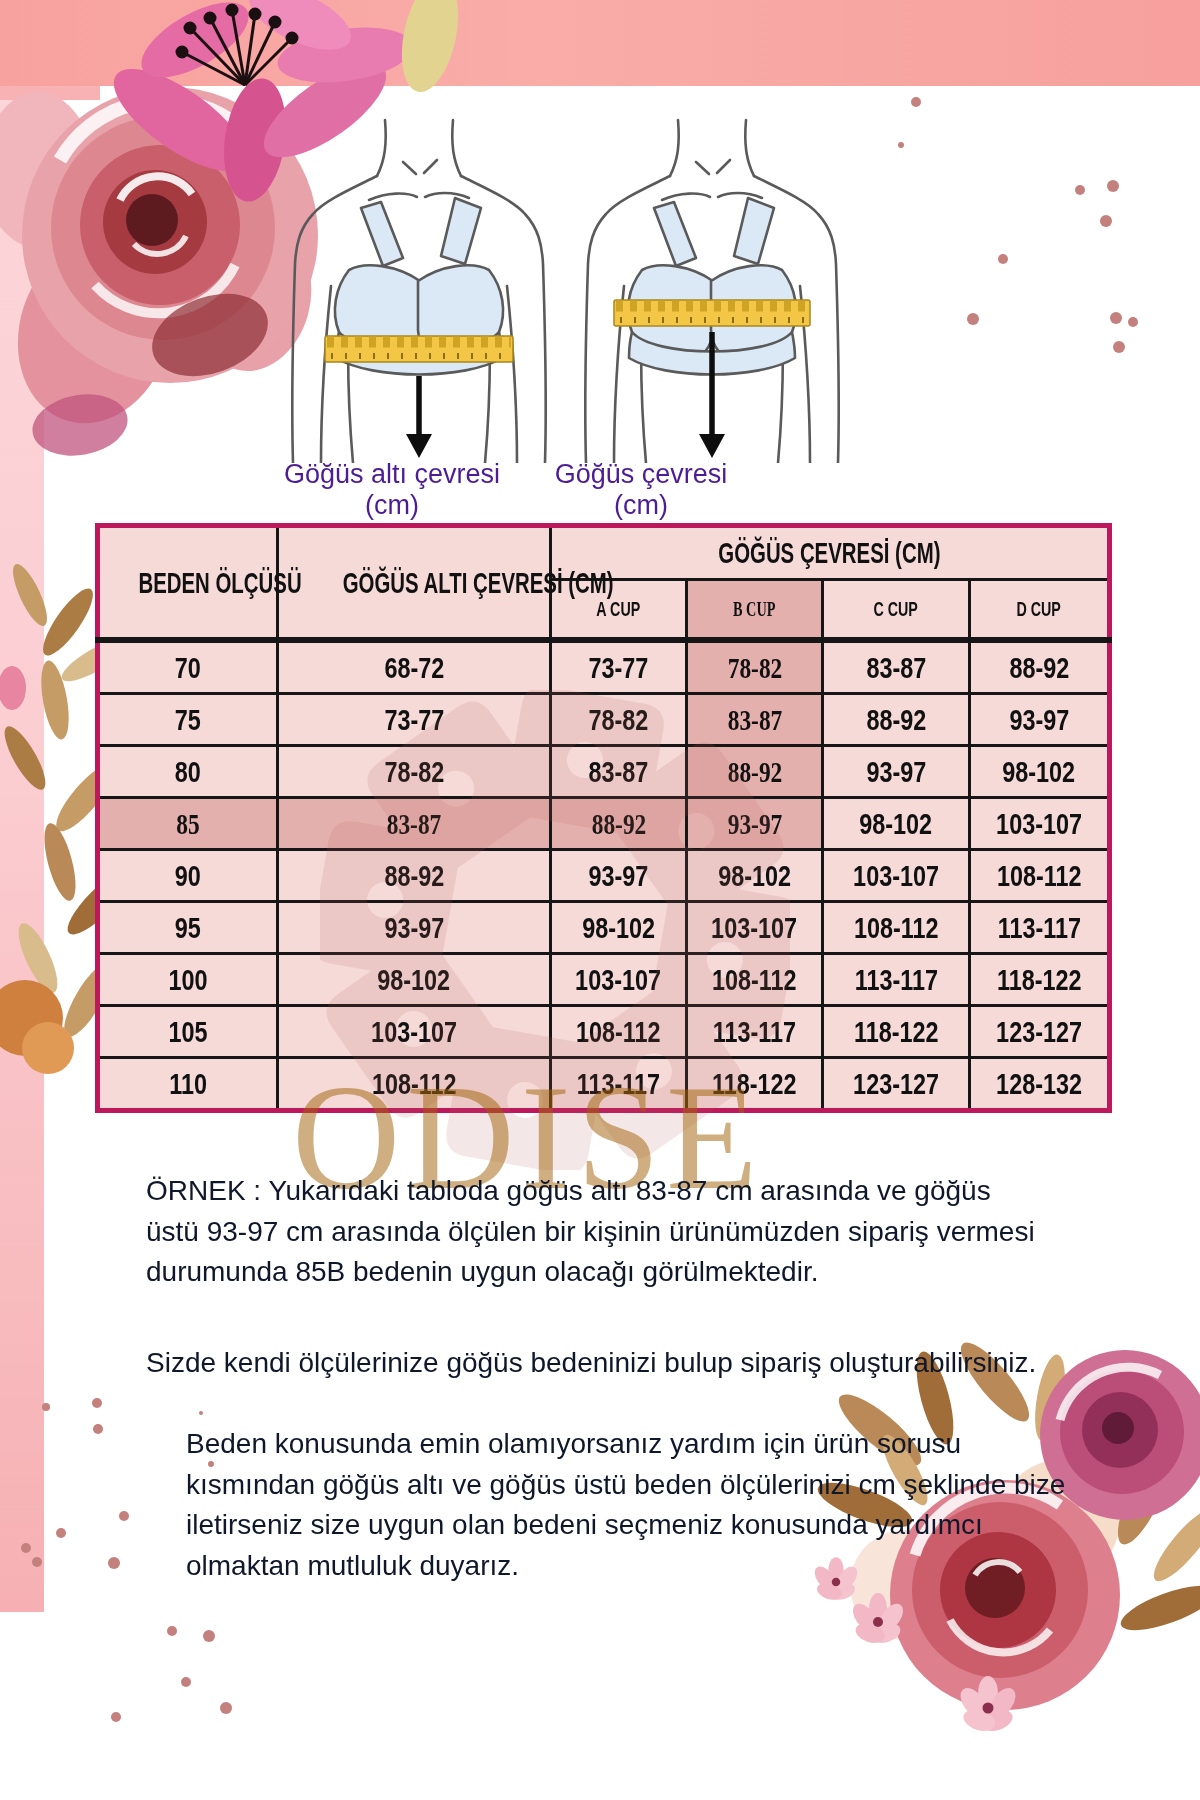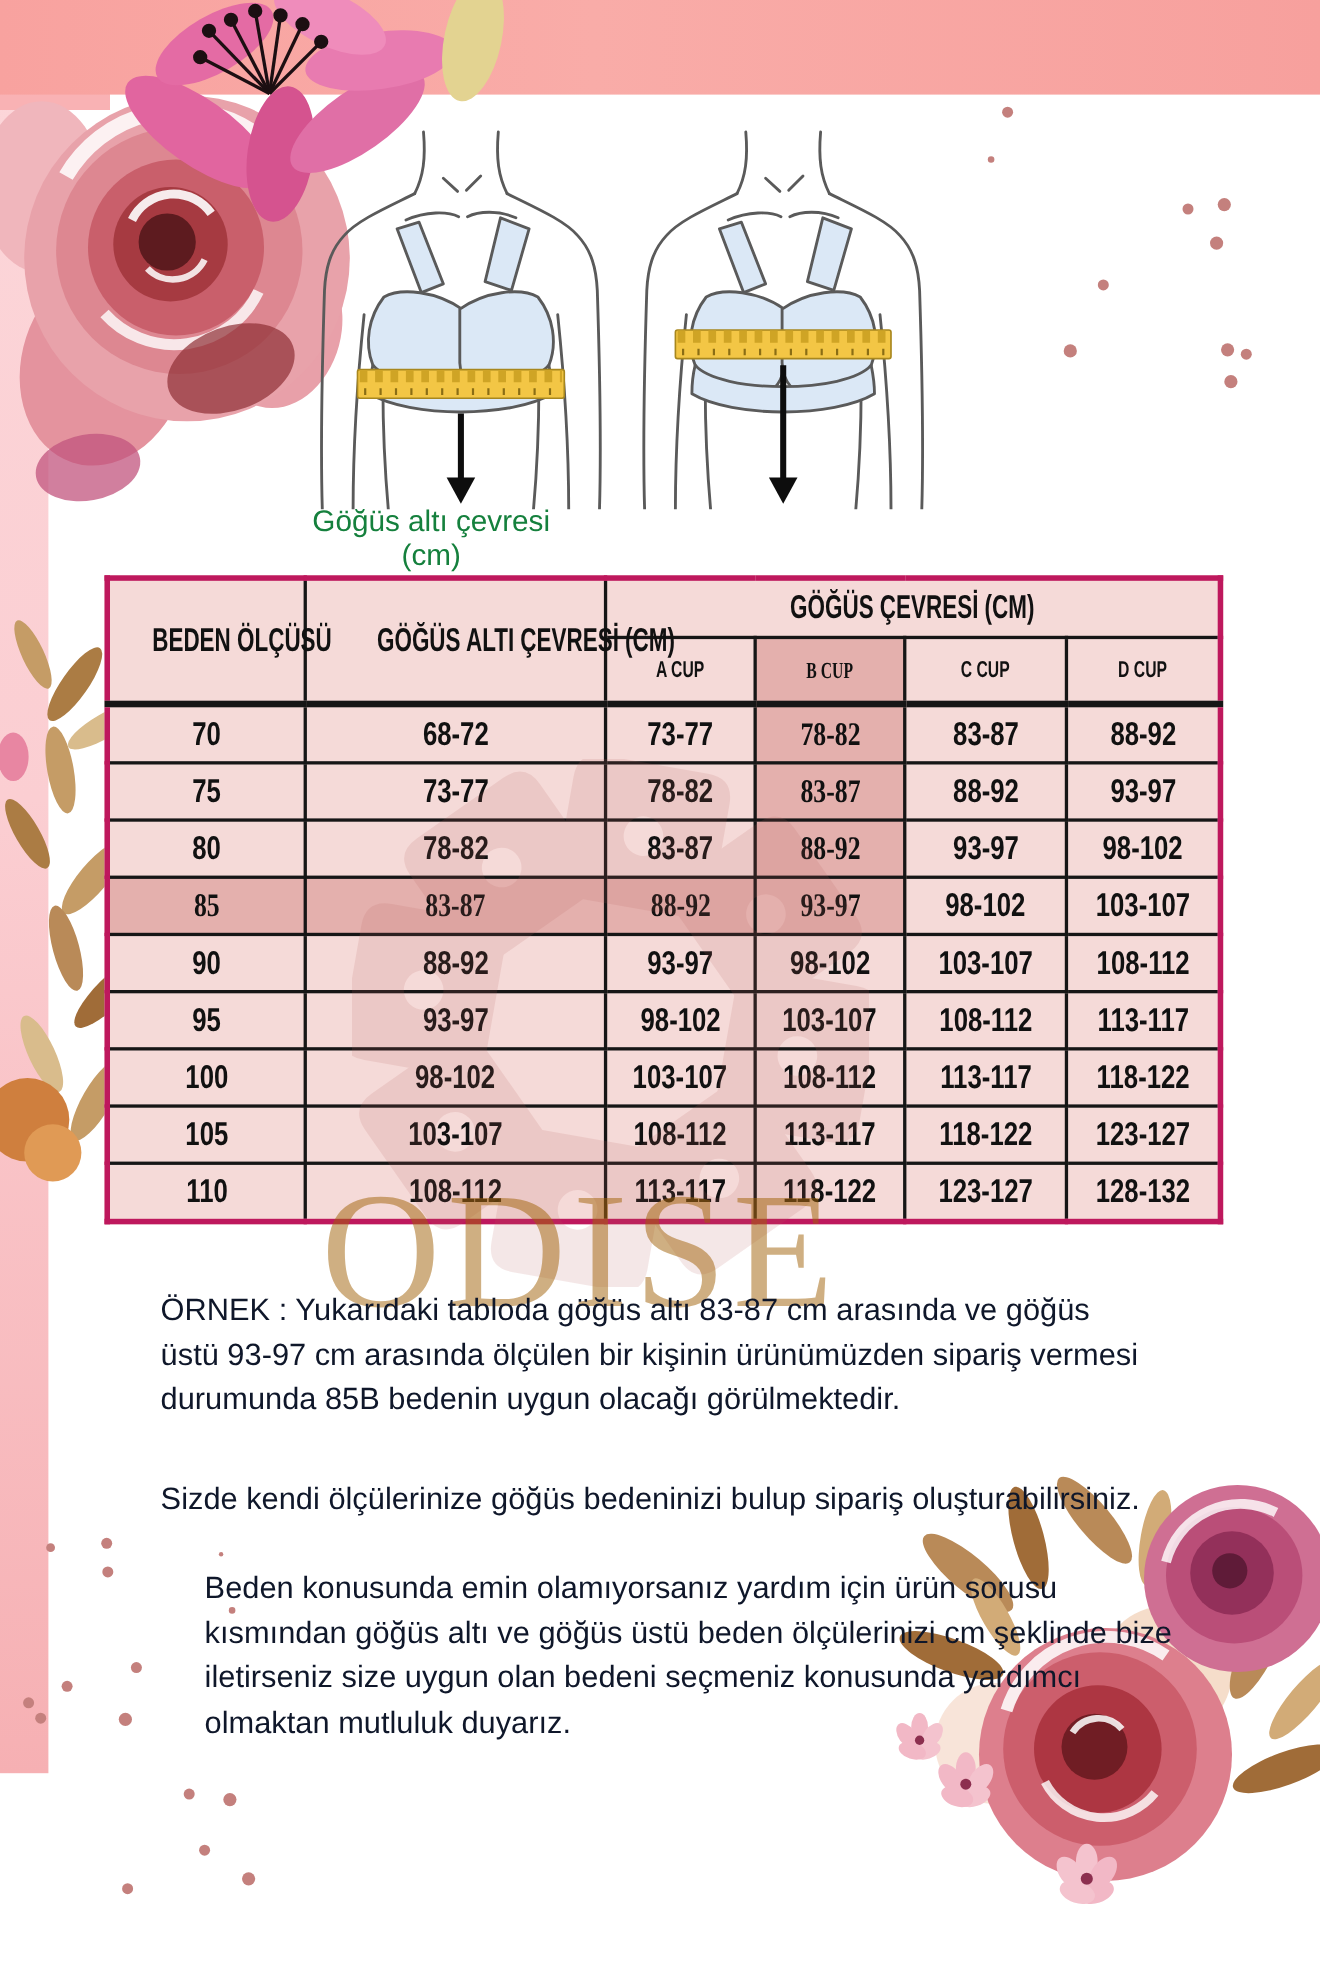--- a/index.html
+++ b/index.html
@@ -21,21 +21,21 @@
 
   
   .figure{position:absolute;z-index:2;}
   .fig-left{left:269px;top:118px;}
   .fig-right{left:562px;top:118px;}
   .fig-line{fill:none;stroke:#5a5a5a;stroke-width:2.6;stroke-linecap:round;}
   .bra{fill:#dbe8f6;stroke:#5a5a5a;stroke-width:2.6;stroke-linejoin:round;}
   .tape-body{fill:#f3c645;stroke:#a8871e;stroke-width:1.5;}
   .arrow{stroke:#0d0d0d;stroke-width:5.5;}
   .arrow-head{fill:#0d0d0d;}
-  .caption{position:absolute;z-index:2;top:459px;font-size:27px;color:#15803d;text-align:center;}
+  .caption{position:absolute;z-index:2;top:459px;font-size:27px;color:#4c1d95;text-align:center;}
   .caption-1{left:262px;width:260px;}
   .caption-2{left:531px;width:220px;}
 
   
   .size-table-wrap{position:absolute;left:95px;top:523px;z-index:2;}
   table.size{border-collapse:collapse;table-layout:fixed;width:1012px;
              background:#f5dad8;border:5px solid #be185d;}
   table.size th,table.size td{border:3px solid #161616;text-align:center;vertical-align:middle;
              padding:0;color:#111;font-weight:700;background:#f5dad8;}
   table.size thead tr:nth-child(1) th{height:50px;font-size:30px;}
@@ -272,20 +272,21 @@
       <line x1="54" y1="188" x2="246" y2="188" stroke="#cfa425" stroke-width="11" stroke-dasharray="7 7"></line>
       <line x1="58" y1="202" x2="244" y2="202" stroke="#8a6d14" stroke-width="6" stroke-dasharray="2 12"></line>
     </g>
     <g>
       <line class="arrow" x1="150" y1="214" x2="150" y2="322"></line>
       <polygon class="arrow-head" points="150,340 137,316 163,316"></polygon>
     </g>
   </svg>
 
   <div class="caption caption-1">Göğüs altı çevresi (cm)</div>
+  <div class="caption caption-2">Göğüs çevresi (cm)</div>
 
   <div class="size-table-wrap">
     <table class="size">
       <colgroup>
         <col style="width:180px">
           <col style="width:273px">
           <col style="width:136px">
         <col style="width:136px">
           <col style="width:147px">
           <col style="width:140px">

